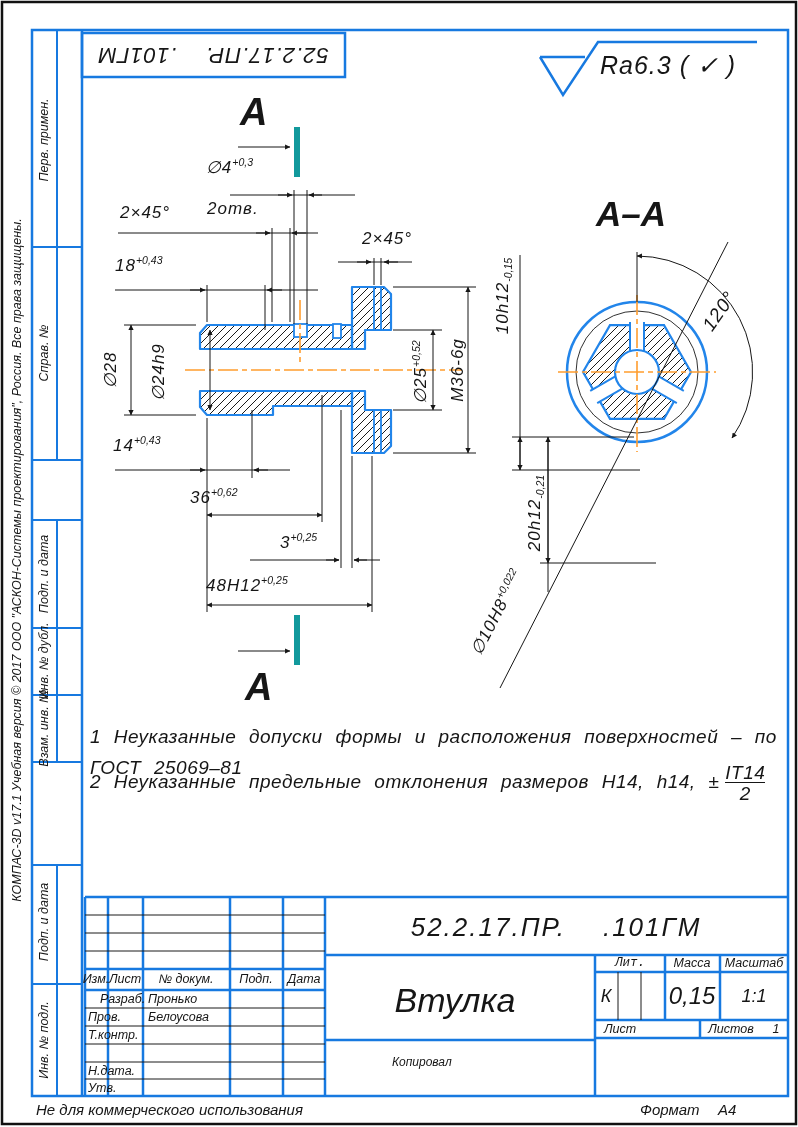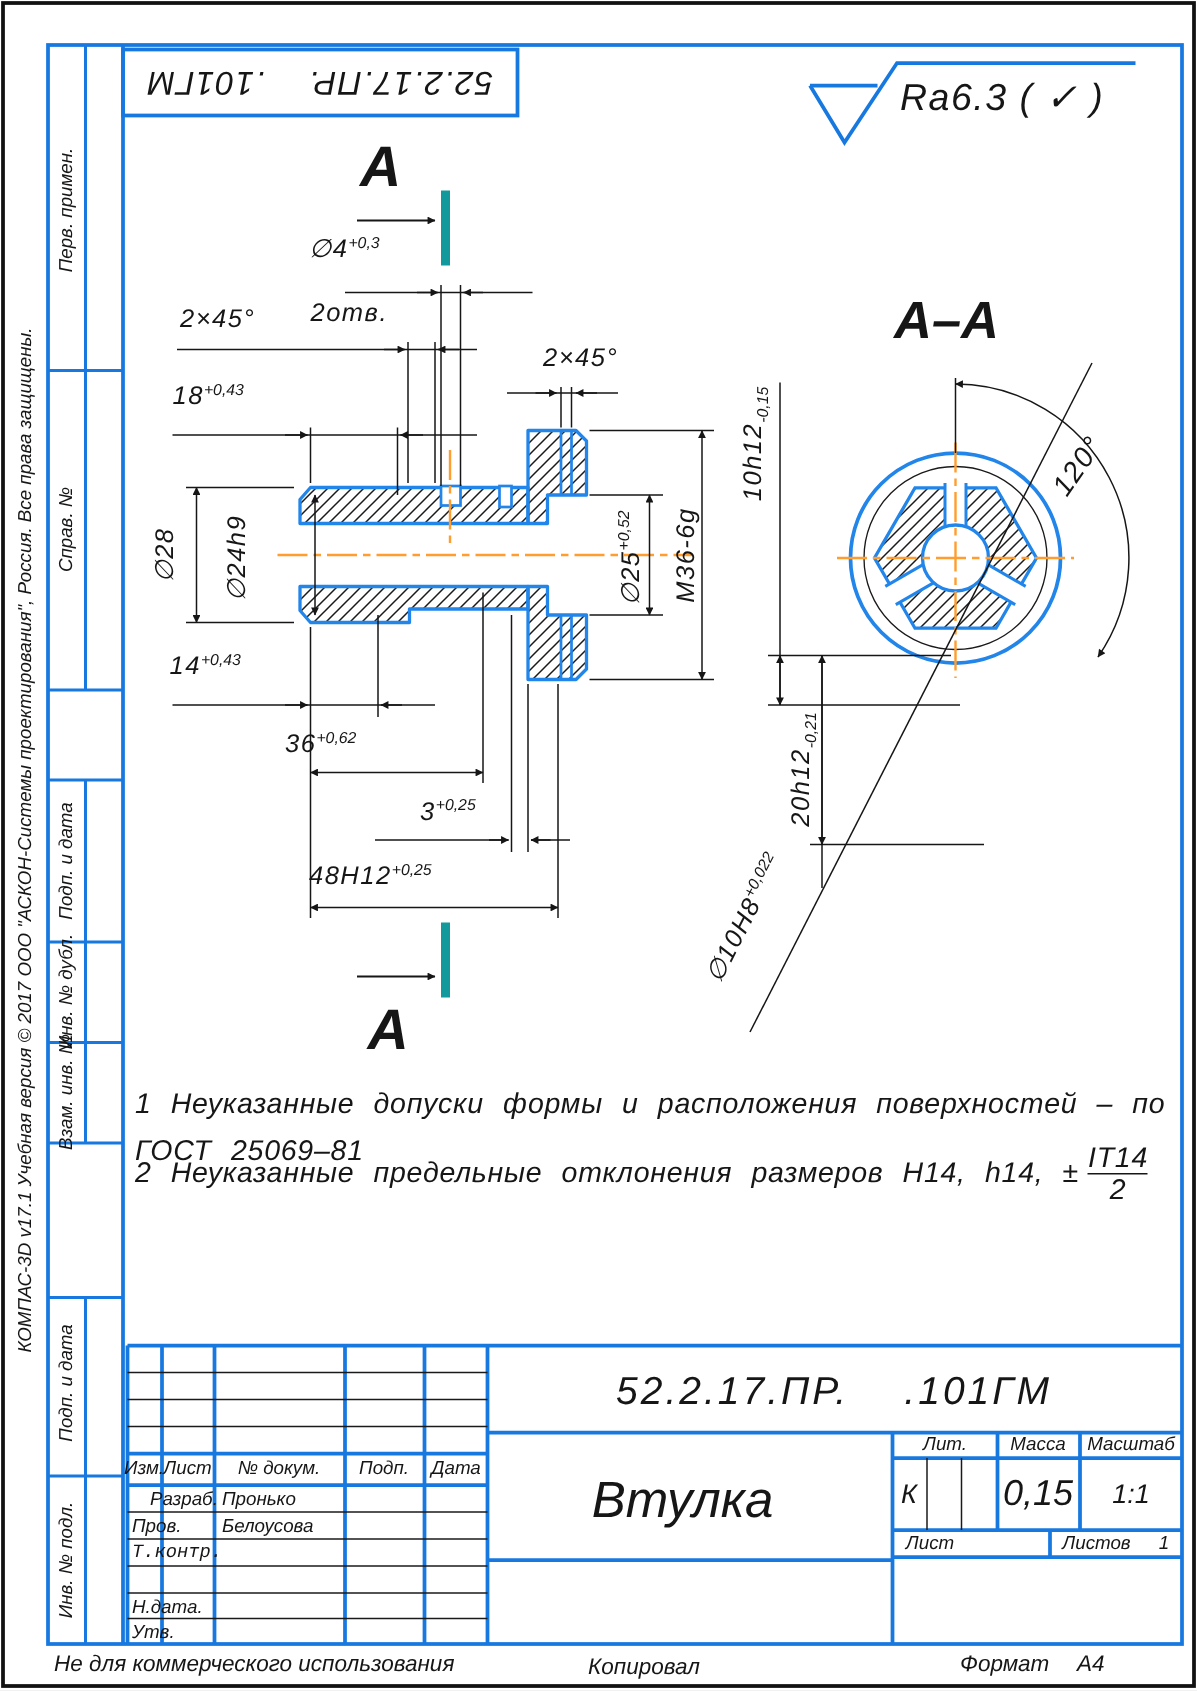--- a/index.html
+++ b/index.html
@@ -245,54 +245,54 @@
 <div class="t dim r90" style="left:536px;top:513px;"><span>20h12</span><span class="sub">-0,21</span></div>
 <div class="t dim ctr" style="left:496px;top:612px;transform:translate(-50%,-50%) rotate(-63deg);"><span>∅10H8</span><span class="sup">+0,022</span></div>
 <div class="t dim ctr" style="left:719px;top:311px;transform:translate(-50%,-50%) rotate(-55deg);font-size:19px;">120°</div>
 
 <div class="t note" style="left:90px;top:727px;">1 Неуказанные допуски формы и расположения поверхностей – по</div>
 <div class="t note" style="left:90px;top:758px;">ГОСТ 25069–81</div>
 <div class="t note" style="left:90px;top:763px;"><span>2 Неуказанные предельные отклонения размеров H14, h14, ±</span><span class="frac"><span>IT14</span><span class="den">2</span></span></div>
 
 <div class="t ctr" style="left:556px;top:927px;font-size:26px;letter-spacing:2px;">52.2.17.ПР.    .101ГМ</div>
 <div class="t ctr" style="left:455px;top:1000px;font-size:34px;">Втулка</div>
-<div class="t ctr small" style="left:630px;top:963px;">Лит.</div>
+<div class="t ctr small" style="left:630px;top:963px;font-family:Liberation Mono, monospace;">Лит.</div>
 <div class="t ctr small" style="left:692px;top:963px;">Масса</div>
 <div class="t ctr small" style="left:754px;top:963px;">Масштаб</div>
 <div class="t ctr" style="left:606px;top:996px;font-size:18px;">К</div>
 <div class="t ctr" style="left:692px;top:996px;font-size:24px;">0,15</div>
 <div class="t ctr" style="left:754px;top:996px;font-size:18px;font-style:italic;">1:1</div>
 <div class="t ctr small" style="left:620px;top:1029px;">Лист</div>
 <div class="t ctr small" style="left:731px;top:1029px;">Листов</div>
 <div class="t ctr small" style="left:776px;top:1029px;">1</div>
 
 <div class="t ctr small" style="left:96px;top:979px;">Изм.</div>
 <div class="t ctr small" style="left:125px;top:979px;">Лист</div>
 <div class="t ctr small" style="left:186px;top:979px;">№ докум.</div>
 <div class="t ctr small" style="left:256px;top:979px;">Подп.</div>
 <div class="t ctr small" style="left:304px;top:979px;">Дата</div>
 
 <div class="t small" style="left:100px;top:993px;">Разраб.</div>
 <div class="t small" style="left:148px;top:993px;">Пронько</div>
 <div class="t small" style="left:88px;top:1011px;">Пров.</div>
 <div class="t small" style="left:148px;top:1011px;">Белоусова</div>
-<div class="t small" style="left:88px;top:1029px;font-family:Liberation Mono, monospace;">Т.контр.</div>
+<div class="t small" style="left:88px;top:1029px;">Т.контр.</div>
 <div class="t small" style="left:148px;top:1029px;"></div>
 <div class="t small" style="left:88px;top:1047px;"></div>
 <div class="t small" style="left:88px;top:1065px;">Н.дата.</div>
 <div class="t small" style="left:88px;top:1082px;">Утв.</div>
 
 <div class="t small r90" style="left:44px;top:140px;">Перв. примен.</div>
 <div class="t small r90" style="left:44px;top:353px;">Справ. №</div>
 <div class="t small r90" style="left:44px;top:574px;">Подп. и дата</div>
 <div class="t small r90" style="left:44px;top:661px;">Инв. № дубл.</div>
 <div class="t small r90" style="left:44px;top:728px;">Взам. инв. №</div>
 <div class="t small r90" style="left:44px;top:922px;">Подп. и дата</div>
 <div class="t small r90" style="left:44px;top:1040px;">Инв. № подл.</div>
 
 <div class="t r90" style="left:17px;top:560px;font-size:12.5px;">КОМПАС-3D v17.1 Учебная версия © 2017 ООО "АСКОН-Системы проектирования", Россия. Все права защищены.</div>
 
 <div class="t" style="left:36px;top:1102px;font-size:15px;">Не для коммерческого использования</div>
-<div class="t" style="left:392px;top:1104px;font-size:15px;">Копировал</div>
+<div class="t" style="left:392px;top:1056px;font-size:12px;">Копировал</div>
 <div class="t" style="left:640px;top:1102px;font-size:15px;">Формат</div>
 <div class="t" style="left:718px;top:1102px;font-size:15px;">А4</div>
 
 </div>
 
 </body></html>

